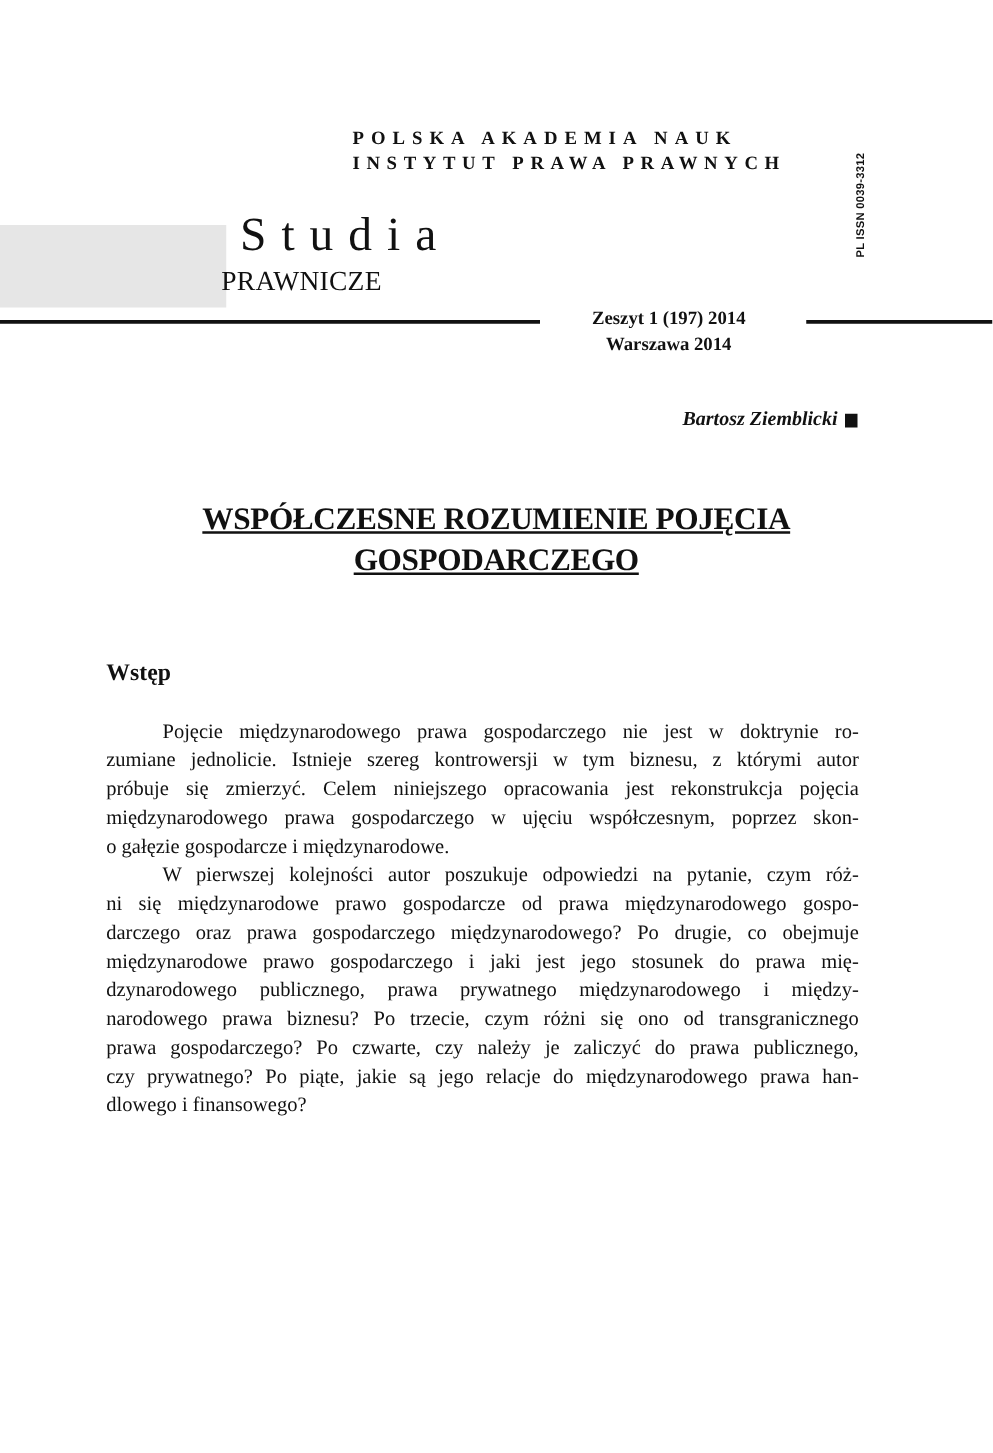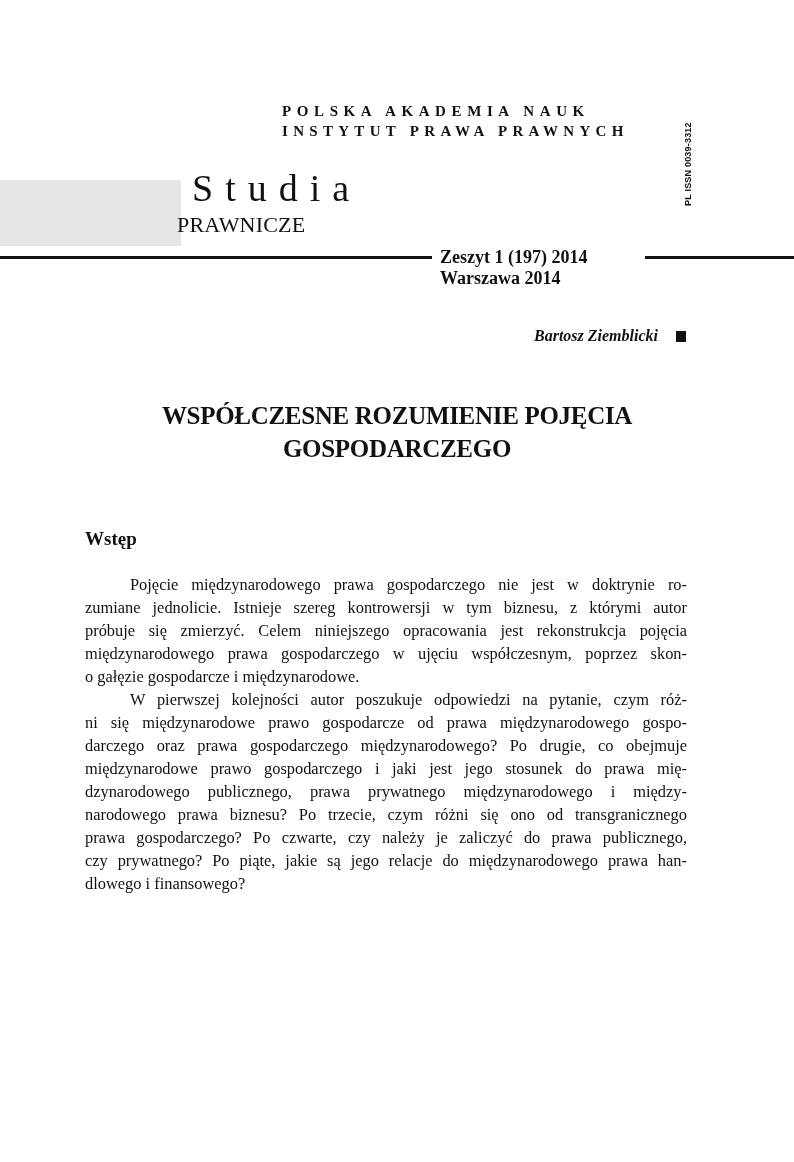--- a/index.html
+++ b/index.html
@@ -27,35 +27,35 @@
       white-space: nowrap;
     }
     .prawnicze {
       left: 177px; top: 210px; font-size: 22px; line-height: 30px; letter-spacing: 0.2px;
       white-space: nowrap;
     }
     .rule { height: 3px; background: #111; top: 256px; }
     #rule-left { left: 0; width: 432px; }
     #rule-right { left: 645px; width: 149px; }
     .issue {
-      left: 440px; width: 190px; text-align: left; font-size: 18px; font-weight: bold;
+      left: 440px; width: 190px; text-align: center; font-size: 15px; font-weight: bold;
       white-space: nowrap;
     }
     #issue1 { top: 247px; }
     #issue2 { top: 268px; }
     .author {
       right: 108px; top: 327px; font-size: 16px; font-style: italic; font-weight: bold;
-      white-space: nowrap; display: flex; align-items: center; gap: 18px;
+      white-space: nowrap; display: flex; align-items: center; gap: 6px;
     }
     .author-square { display: inline-block; width: 10px; height: 11px; background: #111; }
     .title {
       left: 100px; width: 594px; top: 399px; text-align: center;
       font-size: 25px; font-weight: bold; line-height: 33px; letter-spacing: -0.3px;
     }
-    .title div { white-space: nowrap; }
+    .title div { white-space: nowrap; text-decoration: underline; }
     .section-heading {
       left: 85px; top: 528px; font-size: 19px; font-weight: bold;
     }
     .body-text {
       left: 85px; top: 573px; width: 602px;
       font-size: 16.4px; line-height: 23px; text-align: justify;
     }
     .body-text .line {
       display: block; white-space: nowrap; text-align: justify; text-align-last: justify;
       height: 23px;

